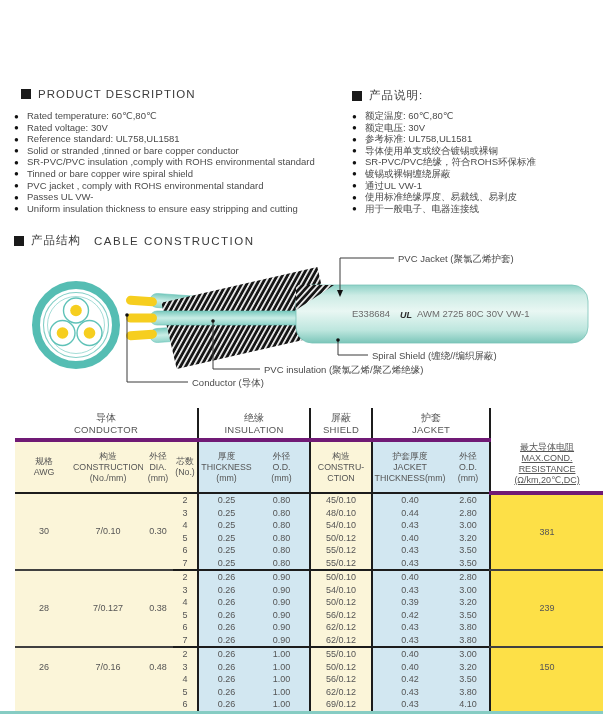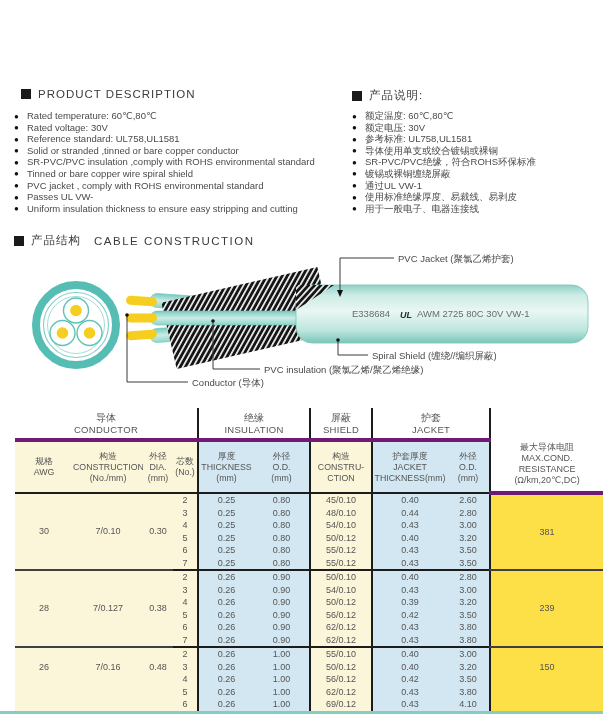--- a/index.html
+++ b/index.html
@@ -24,21 +24,21 @@
   .g-en{font-size:9.5px;line-height:11px;letter-spacing:.3px;}
   .sub th div{font-size:8.8px;line-height:11px;}
   .bl{border-left:2px solid #1c1c1c;}
   .yellow{background:#FBF5D9;}
   .blue{background:#D2E7F1;}
   .white{background:#fde047;}
   .spec tbody td{height:12.5px;}
   .spec tr.block-end td{border-bottom:2px solid #1c1c1c;}
   .spec td.merge{border-bottom:2px solid #404040;vertical-align:middle;}
   .spec td.vtop{vertical-align:top;padding-top:13px;}
-  .res-h{background:#fff;vertical-align:bottom !important;padding-bottom:5px !important;}
+  .res-h{background:#fff;vertical-align:bottom !important;padding-bottom:5px !important;text-decoration:underline;}
   .res-h div{font-size:9px;line-height:11px;}
   
   .diagram{position:absolute;left:0;top:248px;}
   .bottom-edge{position:absolute;left:0;bottom:0;width:603px;height:3px;background:#86CCC3;}
 </style>
 </head>
 <body>
 
 <div class="page">
 

